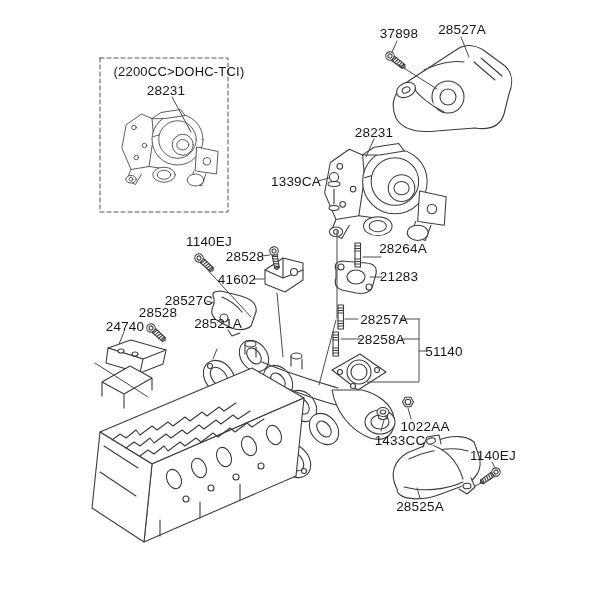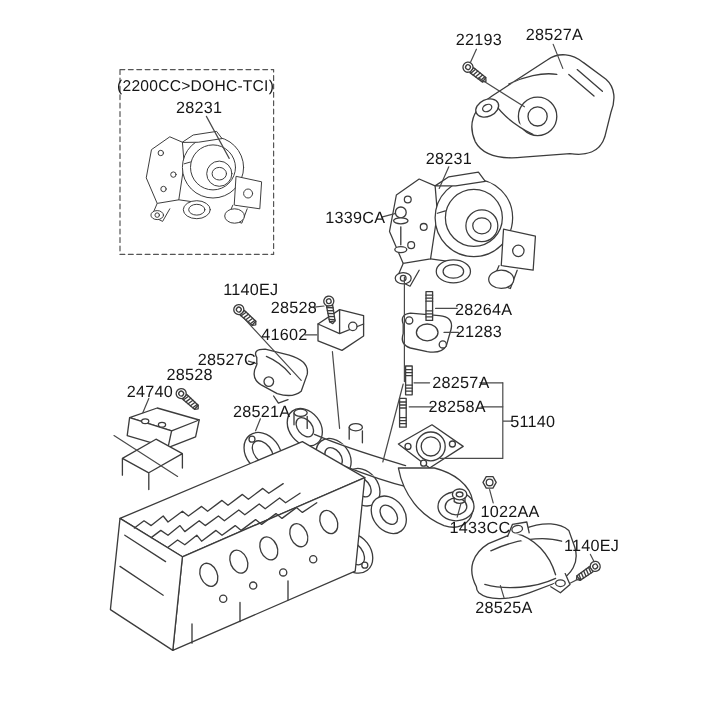--- a/index.html
+++ b/index.html
@@ -1,21 +1,21 @@
 <!DOCTYPE html>
 <html><head>
 <meta charset="utf-8">
 <style>
   html,body{margin:0;padding:0;background:#fff;}
   #stage{position:relative;width:600px;height:600px;background:#fff;overflow:hidden;
          font-family:"Liberation Sans", sans-serif;}
   #art{position:absolute;left:0;top:0;}
   .callout{position:absolute;transform:translate(-50%,-50%);font-size:13.5px;color:#161616;
            white-space:nowrap;letter-spacing:.2px;}
-  .variant{font-size:13px;}
+  .variant{font-size:13px;margin-left:16px;}
 </style>
 </head>
 <body>
 
 <div id="stage">
 
   <svg id="art" width="600" height="600" viewBox="0 0 600 600" fill="none" stroke="#3c3c3c" stroke-width="1.1" stroke-linecap="round" stroke-linejoin="round">
 
     <defs>
       <g id="bolt-shape">
@@ -246,33 +246,33 @@
       <path d="M337 231 L337 318 M336 320 L319 385"></path>
       <path d="M408 408 L411 419"></path>
       <path d="M384 420 L381 431"></path>
       <path d="M417 488 L420 498"></path>
       <path d="M492 462 L495 468 M483 482 L475 486"></path>
     </g>
   </svg>
 
   <div class="callout variant" style="left:163px;top:71px">(2200CC&gt;DOHC-TCI)</div>
   <div class="callout" style="left:166px;top:90px">28231</div>
-  <div class="callout" style="left:399px;top:33px">22193</div>
+  <div class="callout" style="left:399px;top:33px">37898</div>
   <div class="callout" style="left:462px;top:29px">28527A</div>
   <div class="callout" style="left:374px;top:132px">28231</div>
   <div class="callout" style="left:296px;top:181px">1339CA</div>
-  <div class="callout" style="left:403px;top:258px">28264A</div>
+  <div class="callout" style="left:403px;top:248px">28264A</div>
   <div class="callout" style="left:399px;top:276px">21283</div>
   <div class="callout" style="left:209px;top:241px">1140EJ</div>
   <div class="callout" style="left:245px;top:256px">28528</div>
   <div class="callout" style="left:237px;top:279px">41602</div>
   <div class="callout" style="left:189px;top:300px">28527C</div>
   <div class="callout" style="left:158px;top:312px">28528</div>
   <div class="callout" style="left:125px;top:326px">24740</div>
-  <div class="callout" style="left:218px;top:343px">28521A</div>
+  <div class="callout" style="left:218px;top:323px">28521A</div>
   <div class="callout" style="left:384px;top:319px">28257A</div>
   <div class="callout" style="left:381px;top:339px">28258A</div>
   <div class="callout" style="left:444px;top:351px">51140</div>
   <div class="callout" style="left:425px;top:426px">1022AA</div>
   <div class="callout" style="left:400px;top:440px">1433CC</div>
   <div class="callout" style="left:420px;top:506px">28525A</div>
   <div class="callout" style="left:493px;top:455px">1140EJ</div>
 </div>
 
 </body></html>

